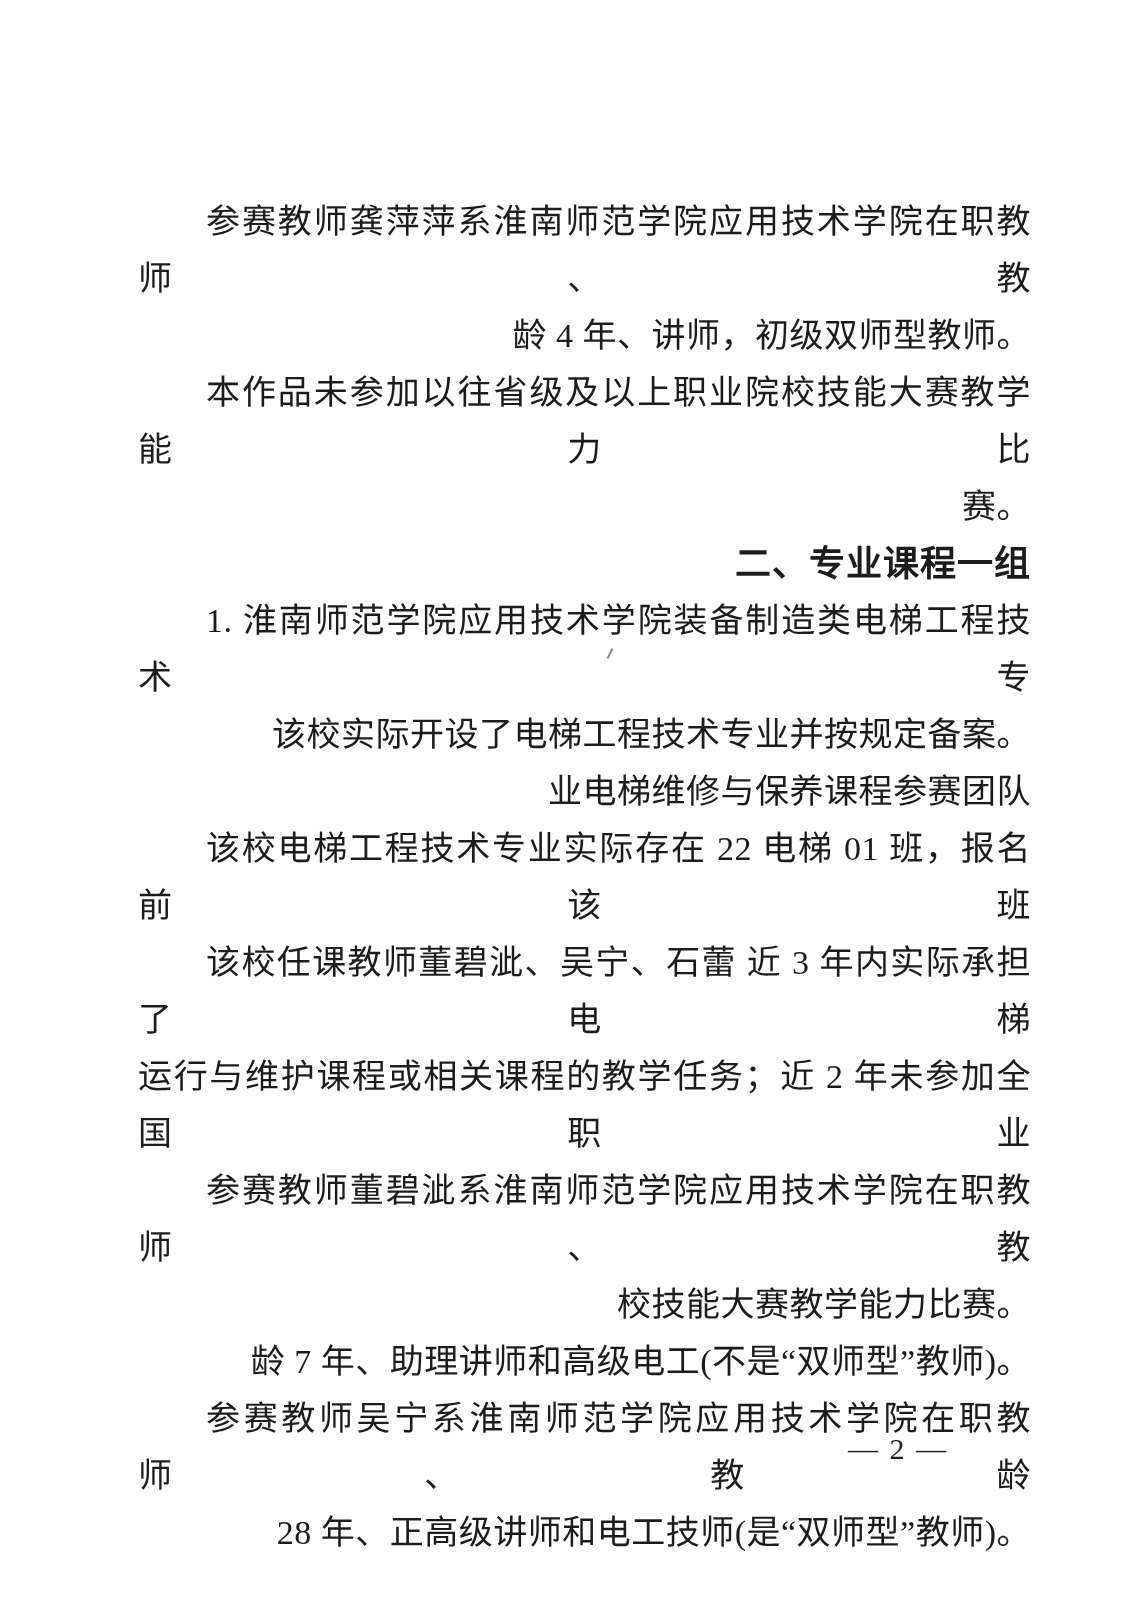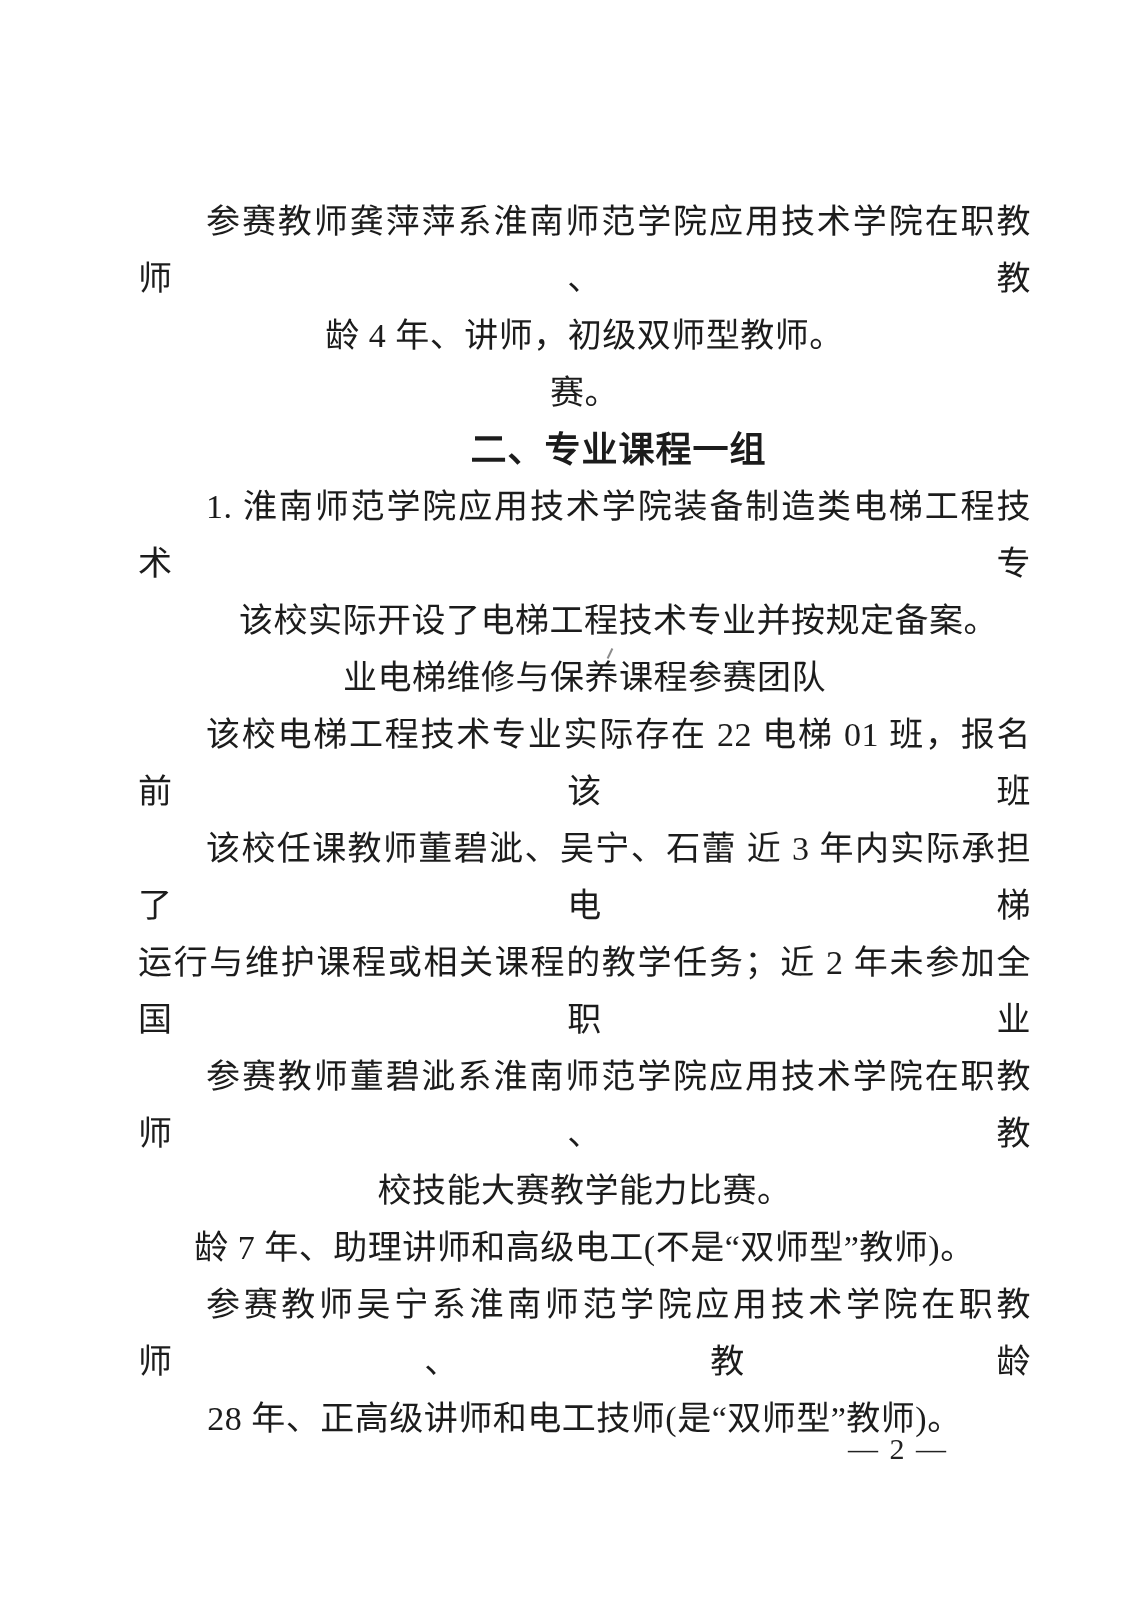--- a/index.html
+++ b/index.html
@@ -24,21 +24,21 @@
     position: absolute;
     left: 138px;
     top: 193px;
     width: 893px;
     color: #1c1c1c;
   }
   .line {
     font-size: 34px;
     line-height: 57px;
     letter-spacing: 0.5px;
-    text-align: center;
+    text-align: right;
     min-height: 57px;
   }
   .line.indent {
     text-indent: 68px;
   }
   .line.full {
     text-align: justify;
     text-align-last: justify;
   }
   .line.heading {
@@ -68,20 +68,21 @@
   }
 </style>
 </head>
 <body>
 
 <div class="page">
 
   <div class="doc">
     <div class="line indent full">参赛教师龚萍萍系淮南师范学院应用技术学院在职教师、教</div>
     <div class="line">龄 4 年、讲师，初级双师型教师。</div>
+    <div class="line indent full">本作品未参加以往省级及以上职业院校技能大赛教学能力比</div>
     <div class="line">赛。</div>
     <div class="line indent heading">二、专业课程一组</div>
     <div class="line indent full">1. 淮南师范学院应用技术学院装备制造类电梯工程技术专</div>
     <div class="line indent">该校实际开设了电梯工程技术专业并按规定备案。</div>
     <div class="line">业电梯维修与保养课程参赛团队</div>
     <div class="line indent full">该校电梯工程技术专业实际存在 22 电梯 01 班，报名前该班</div>
     <div class="line indent full">该校任课教师董碧泚、吴宁、石蕾 近 3 年内实际承担了电梯</div>
     <div class="line full">运行与维护课程或相关课程的教学任务；近 2 年未参加全国职业</div>
     <div class="line indent full">参赛教师董碧泚系淮南师范学院应用技术学院在职教师、教</div>
     <div class="line">校技能大赛教学能力比赛。</div>

